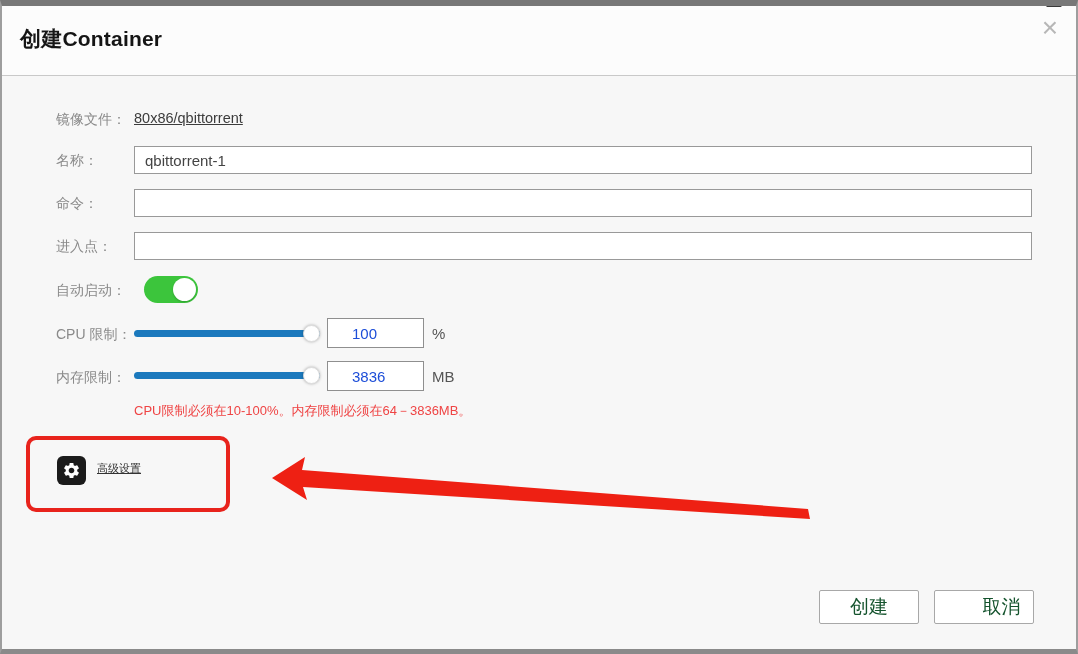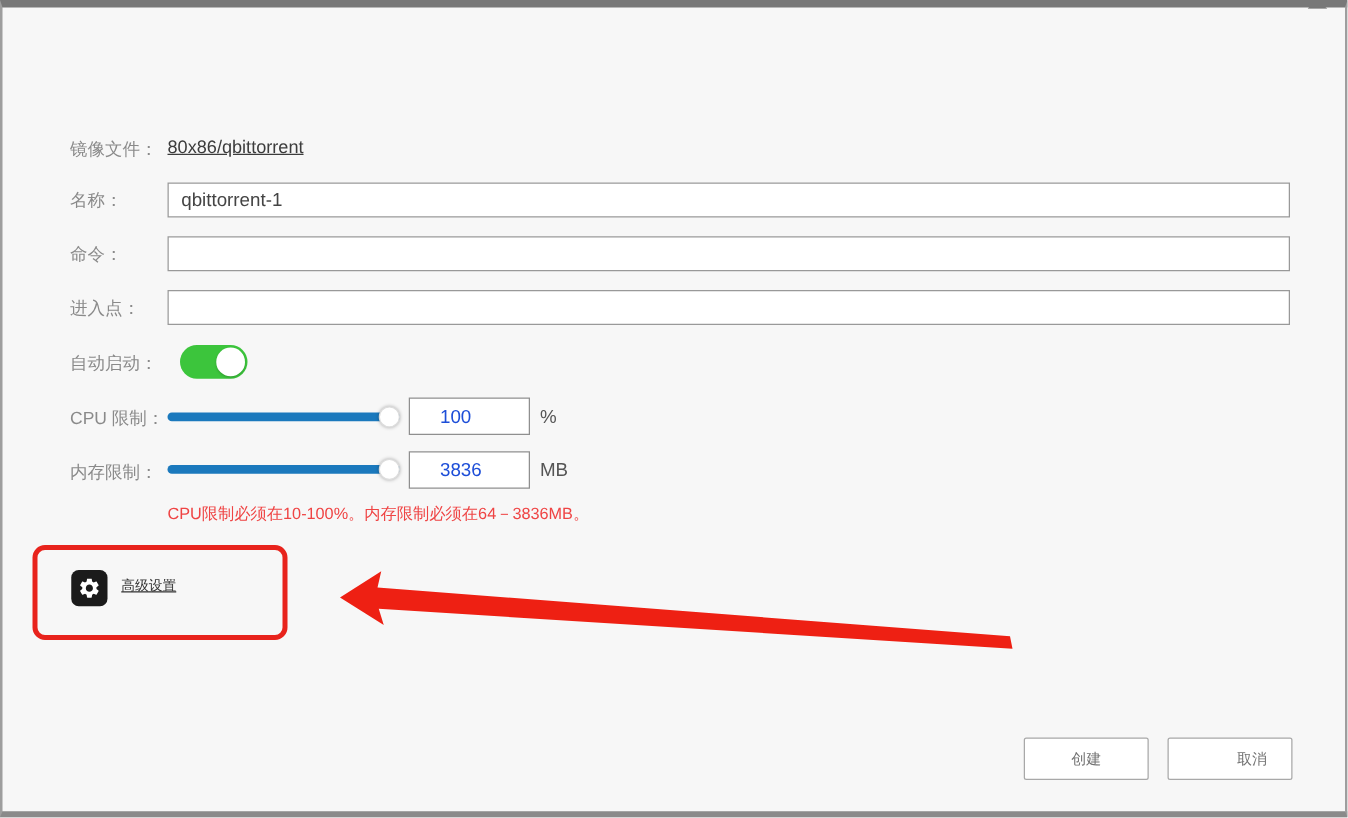--- a/index.html
+++ b/index.html
@@ -27,30 +27,34 @@
           background:#fff;font-size:15px;color:#1d4ed8;padding:0 0 0 24px;outline:none;font-family:inherit;}
   .unit{position:absolute;left:428px;font-size:15px;color:#555;}
   .hint{position:absolute;left:130px;top:320px;font-size:13px;color:#ef4444;}
   .adv-box{position:absolute;left:22px;top:354px;width:204px;height:76px;box-sizing:border-box;
           border:4px solid #e8231c;border-radius:10px;}
   .gear-btn{position:absolute;left:27px;top:16px;width:29px;height:29px;background:#1b1b1b;border-radius:6px;
           display:flex;align-items:center;justify-content:center;}
   .adv-link{position:absolute;left:67px;top:21px;font-size:11px;color:#333;text-decoration:underline;cursor:pointer;}
   .arrow-svg{position:absolute;left:0;top:0;width:850px;height:460px;pointer-events:none;z-index:4;}
   .btn{position:absolute;top:508px;width:100px;height:34px;box-sizing:border-box;background:#fff;
-          border:1px solid #a8a8a8;border-radius:2px;font-size:12px;color:#737373;cursor:pointer;
+          border:1px solid #a8a8a8;border-radius:2px;font-size:19px;color:#14532d;cursor:pointer;
           display:flex;align-items:center;justify-content:center;font-family:inherit;}
   .btn-create{left:815px;} .btn-cancel{left:930px;padding-left:35px;}
 </style>
 </head>
 <body>
 
 <div class="window">
   <div class="cursor-mark"></div>
 
+  <div class="header">
+    <div class="title">创建Container</div>
+    <div class="close">×</div>
+  </div>
 
   <div class="body">
 
     <div class="flabel" style="top:29px">镜像文件：</div>
     <div class="fvalue" style="left:130px;top:28px">80x86/qbittorrent</div>
 
     <div class="flabel" style="top:70px">名称：</div>
     <input class="tinput" style="top: 64px;" value="qbittorrent-1">
 
     <div class="flabel" style="top:113px">命令：</div>

